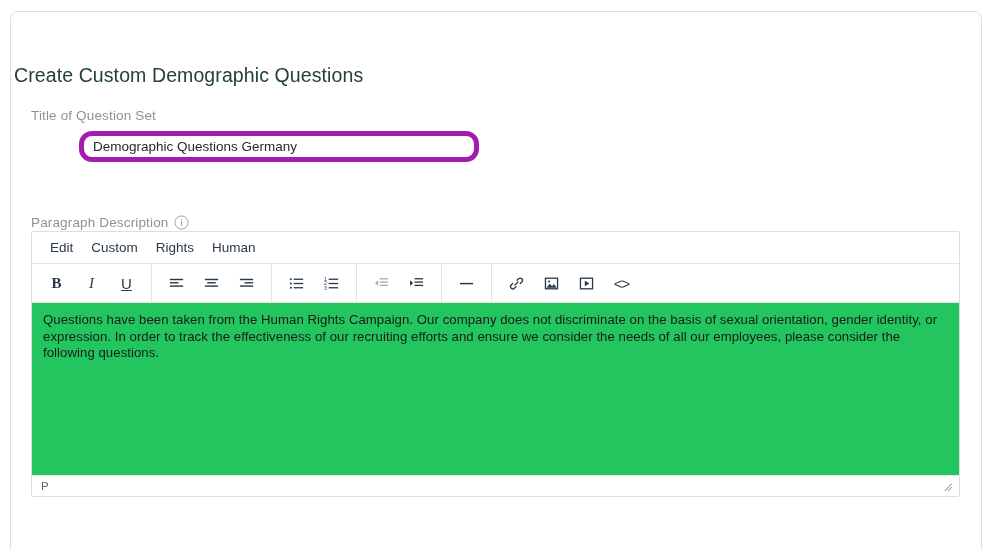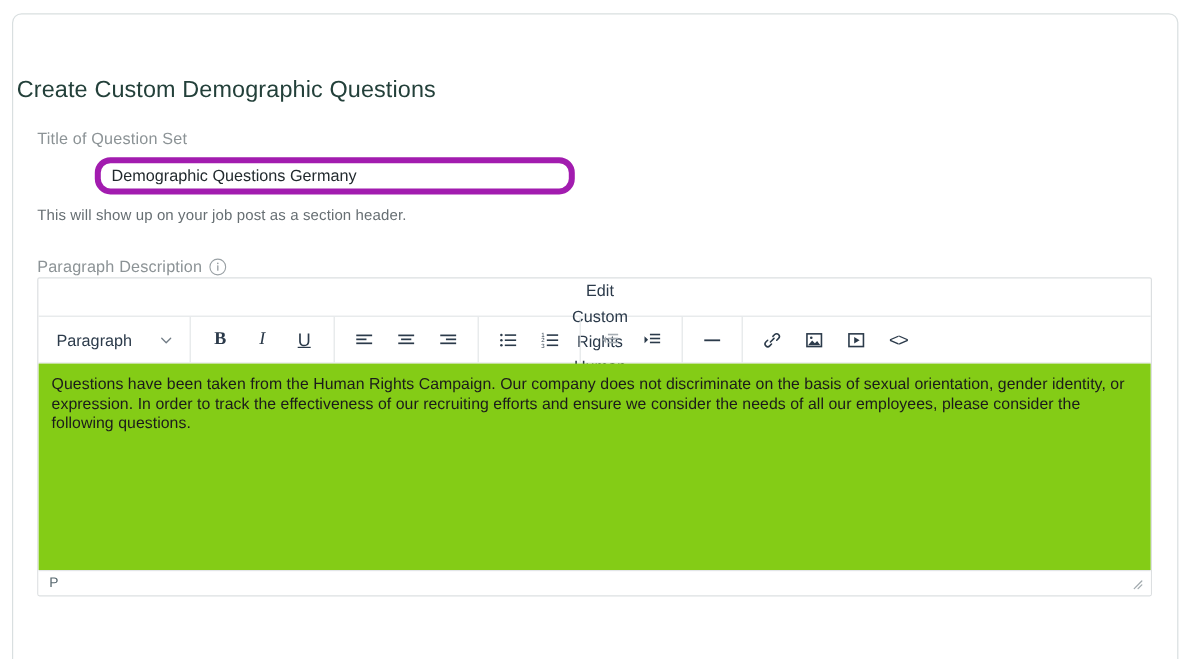--- a/index.html
+++ b/index.html
@@ -104,21 +104,20 @@
     overflow: hidden;
   }
 
   .editor-menubar {
     height: 32px;
     border-bottom: 1px solid #e3e6e8;
     display: flex;
     align-items: center;
     padding-left: 9px;
     box-sizing: border-box;
-    flex-direction: column;
   }
   .menu-item {
     font-size: 13.5px;
     color: #2b3a4a;
     padding: 3px 9px;
     border-radius: 3px;
     cursor: pointer;
     white-space: nowrap;
   }
 
@@ -174,21 +173,21 @@
   .glyph-b { font-weight: 700; font-family: "Liberation Serif", serif; font-size: 16px;}
   .glyph-i { font-style: italic; font-family: "Liberation Serif", serif; font-size: 16px;}
   .glyph-u { text-decoration: underline; font-size: 14px; }
   .glyph-code { font-family: "Liberation Sans", sans-serif; font-size: 14px; letter-spacing:-1px;}
 
   .editor-body {
     position: relative;
     height: 172px;
     padding: 9px 11px 0 11px;
     box-sizing: border-box;
-    background: #84cc16;
+    background: #22c55e;
     overflow: hidden;
   }
   .editor-paragraph {
     margin: 0;
     font-size: 13.2px;
     line-height: 16.5px;
     color: #1b1b1b;
     letter-spacing: 0.05px;
   }
 
@@ -218,51 +217,40 @@
 <body>
 
 <div class="page-card">
 
   <div class="page-title">Create Custom Demographic Questions</div>
 
   <div class="field-label label-title-set">Title of Question Set</div>
 
   <input class="text-input" type="text" value="Demographic Questions Germany" style="">
 
-  <div class="help-text">This will show up on your job post as a section header.</div>
 
   <div class="field-label label-ext-desc">
     <span>Paragraph Description</span><span class="info-icon"><svg viewBox="0 0 16 16" width="15" height="15">
           <circle cx="8" cy="8" r="7" fill="none" stroke="#9aa1a5" stroke-width="1"></circle>
           <circle cx="8" cy="4.7" r="0.75" fill="#9aa1a5"></circle>
           <rect x="7.4" y="6.4" width="1.2" height="5" rx="0.5" fill="#9aa1a5"></rect>
         </svg></span>
   </div>
 
   <div class="editor">
 
     <div class="editor-menubar">
       <div class="menu-item">Edit</div>
       <div class="menu-item">Custom</div>
       <div class="menu-item">Rights</div>
       <div class="menu-item">Human</div>
     </div>
 
     <div class="editor-toolbar">
 
-      <div class="tb-group">
-        <div class="format-select">
-          <span>Paragraph</span>
-          <span class="chev">
-              <svg viewBox="0 0 14 14" width="13" height="13">
-                <path d="M3 5.3 L7 9.3 L11 5.3" fill="none" stroke="#3b4a57" stroke-width="1.2" stroke-linecap="round" stroke-linejoin="round"></path>
-              </svg>
-            </span>
-        </div>
-      </div>
 
       <div class="tb-group">
         <div class="tb-btn">
             <span class="glyph glyph-b">B</span>
           </div>
         <div class="tb-btn">
             <span class="glyph glyph-i">I</span>
           </div>
         <div class="tb-btn">
             <span class="glyph glyph-u">U</span>

